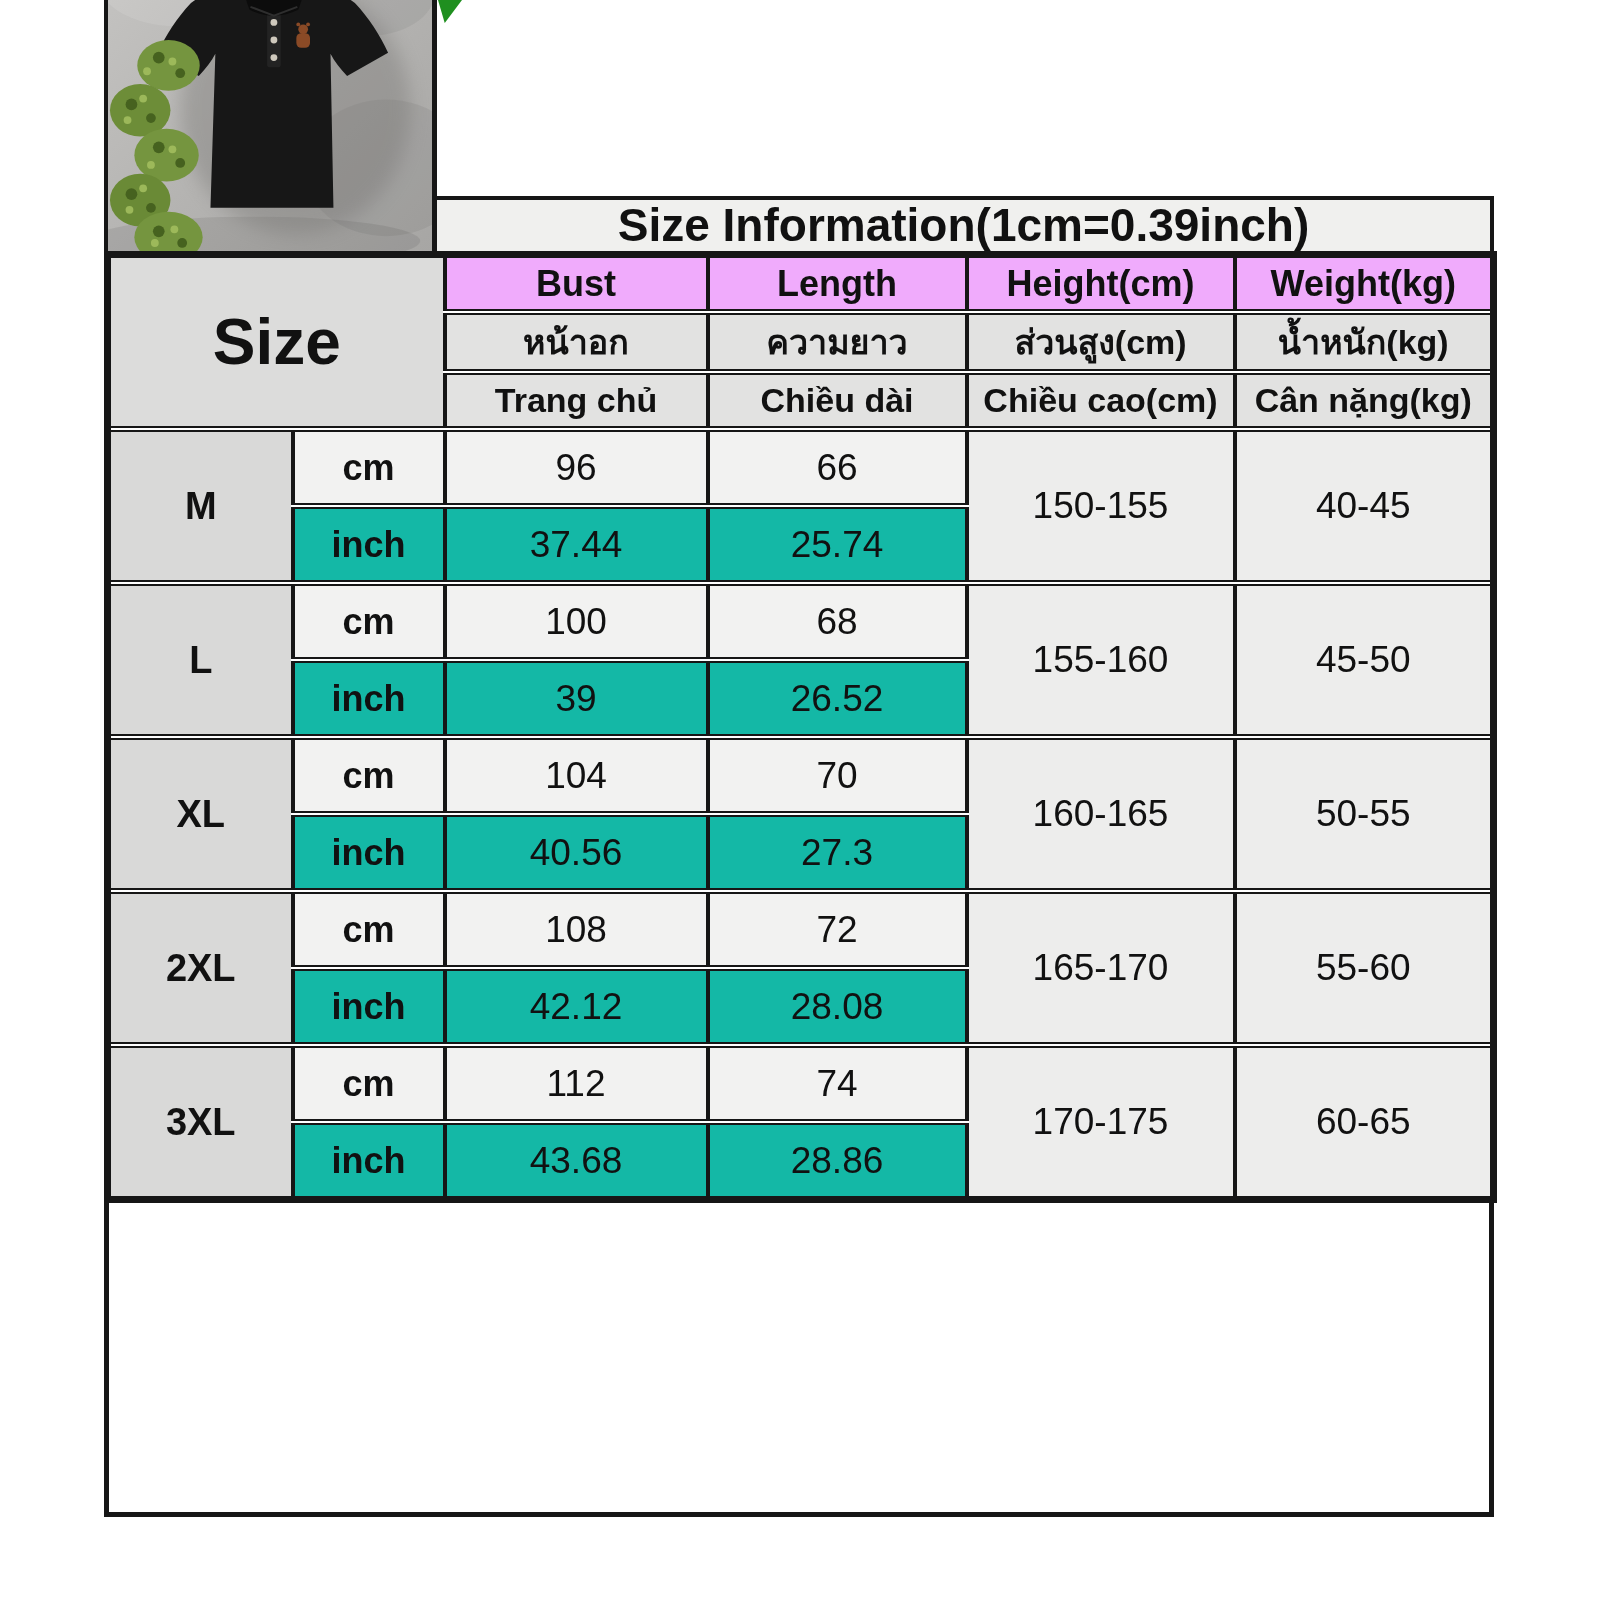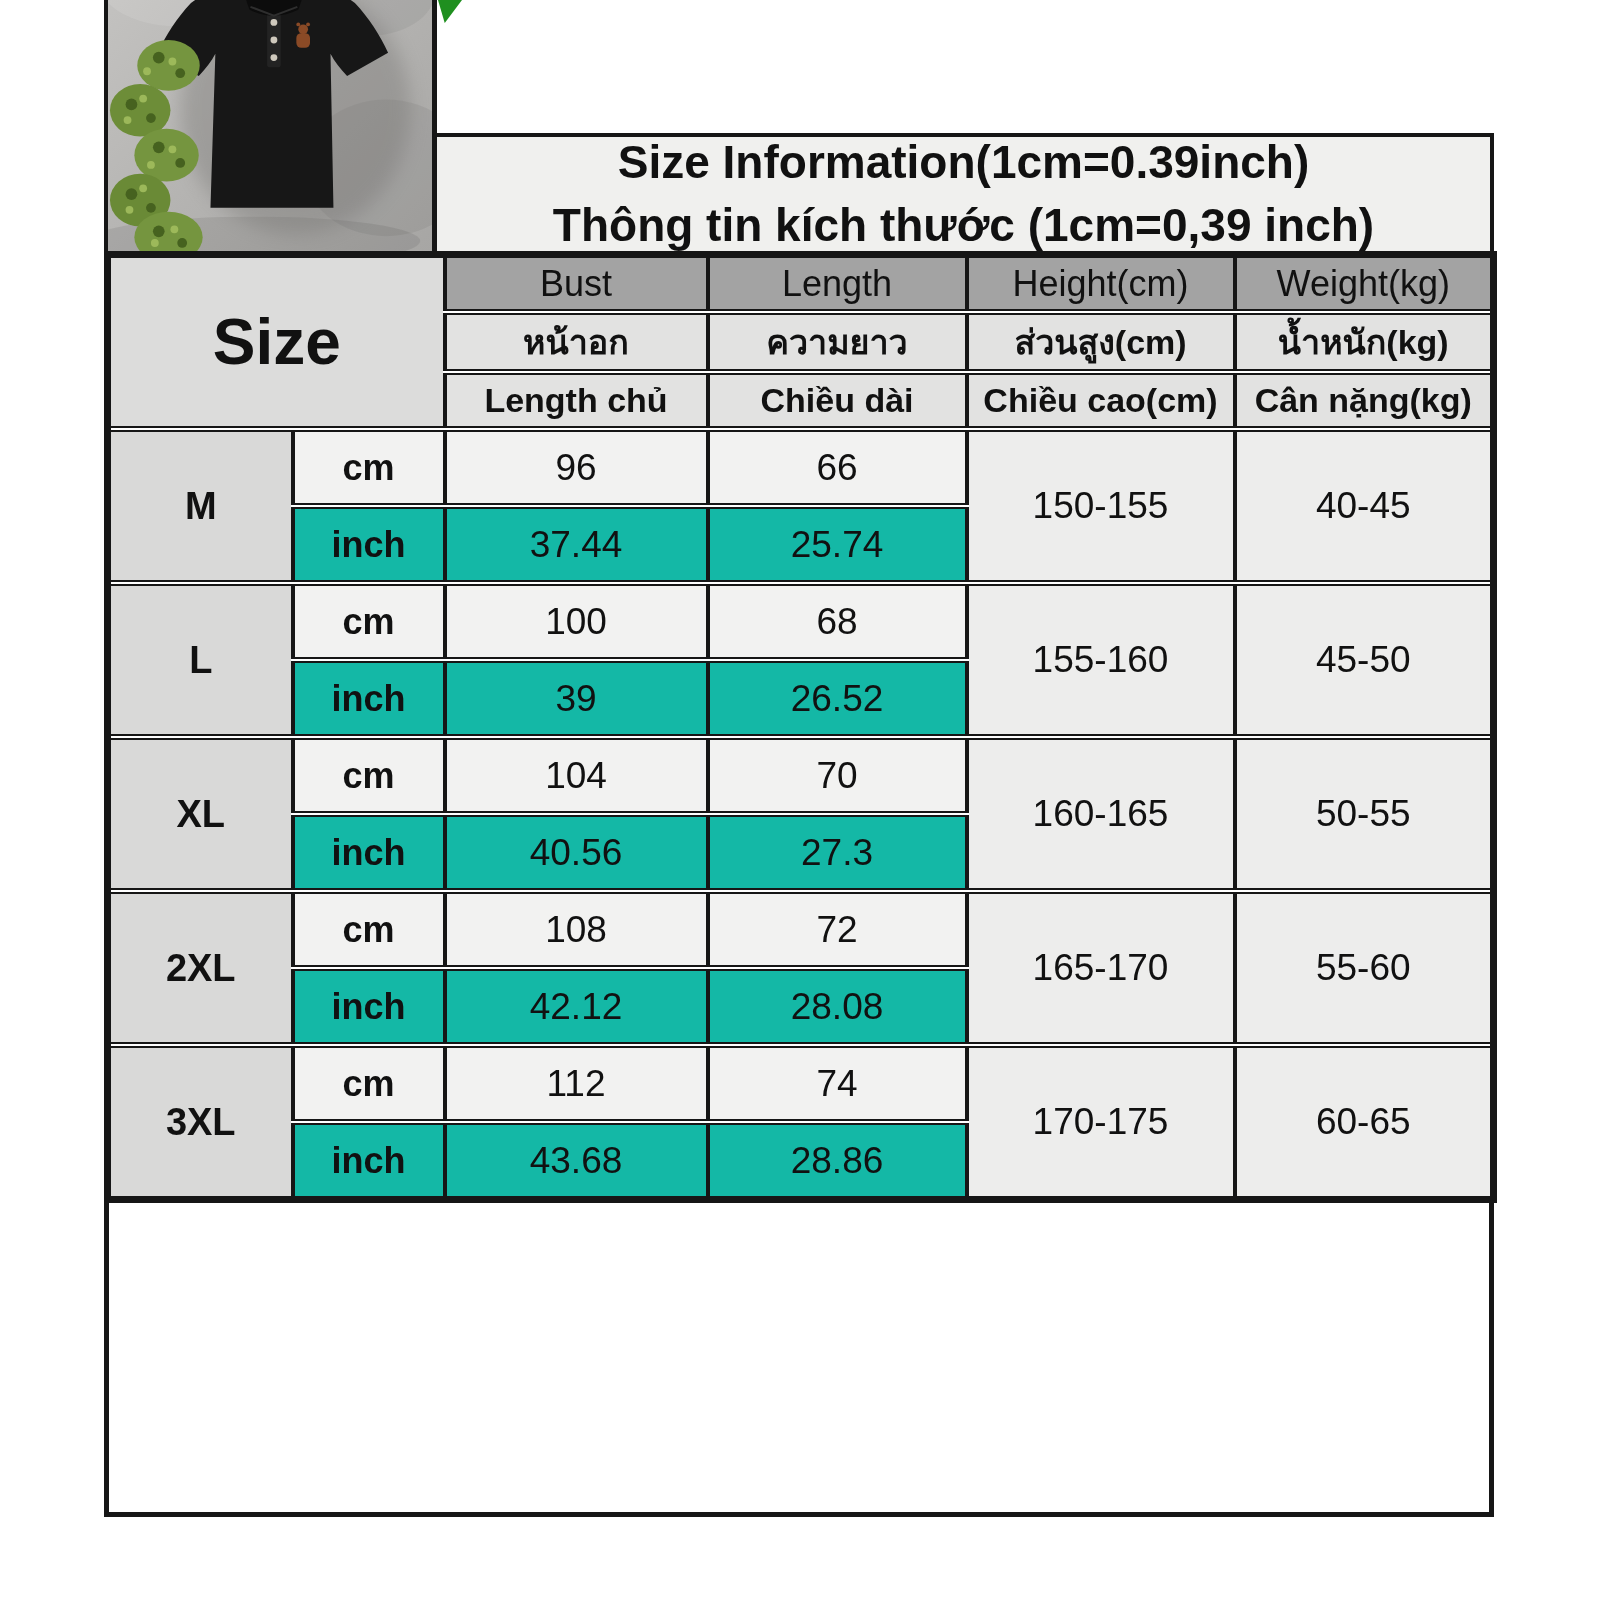--- a/index.html
+++ b/index.html
@@ -39,21 +39,21 @@
   table.size-table{
     width:1390px;border-collapse:collapse;table-layout:fixed;
     border:7px solid #161616;
   }
   table.size-table td{
     border-left:4px solid #161616;border-right:4px solid #161616;
     border-top:6px double #161616;border-bottom:6px double #161616;
     text-align:center;vertical-align:middle;padding:0;
     overflow:hidden;
   }
-  .hr  td{height:51px;background:#a3a3a3;font-weight:normal;font-size:36px;}
+  .hr  td{height:51px;background:#f0abfc;font-weight:bold;font-size:36px;}
   .hr2 td{height:51px;background:#e2e2e1;font-weight:bold;font-size:34px;}
   .hr3 td{height:51px;background:#e2e2e1;font-weight:bold;font-size:34px;}
   td.c-sizehead{background:#dcdcdb;font-size:64px;font-weight:bold;}
   td.c-size{background:#d9d9d8;font-size:38px;font-weight:bold;}
   td.c-unit{font-size:36px;font-weight:bold;}
   td.c-num{font-size:37px;font-weight:normal;}
   td.c-merge{background:#ededec;font-size:37px;font-weight:normal;}
   tr.r-cm  td{height:71px;}
   tr.r-inch td{height:71px;}
   .bg-cm{background:#f2f2f1;}
@@ -163,21 +163,20 @@
               <circle cx="22" cy="298" r="4"></circle>
             <circle cx="68" cy="318" r="4"></circle>
               <circle cx="48" cy="332" r="4"></circle>
           </g>
         </g>
       </svg>
     </div>
 
     <div class="title-cell">
       <div class="title-en">Size Information(1cm=0.39inch)</div>
-      <div class="title-vi">Thông tin kích thước (1cm=0,39 inch)</div>
     </div>
   </div>
 
   <table class="size-table">
     <colgroup>
       <col style="width:185px">
         <col style="width:152px">
         <col style="width:263px">
       <col style="width:259px">
         <col style="width:268px">
@@ -192,21 +191,21 @@
       <td>Height(cm)</td>
       <td>Weight(kg)</td>
     </tr>
     <tr class="hr2">
       <td>หน้าอก</td>
       <td>ความยาว</td>
       <td>ส่วนสูง(cm)</td>
       <td>น้ำหนัก(kg)</td>
     </tr>
     <tr class="hr3">
-      <td>Length chủ</td>
+      <td>Trang chủ</td>
       <td>Chiều dài</td>
       <td>Chiều cao(cm)</td>
       <td>Cân nặng(kg)</td>
     </tr>
 
     <tr class="r-cm">
       <td class="c-size" rowspan="2">M</td>
       <td class="c-unit bg-cm">cm</td>
       <td class="c-num bg-cm">96</td>
       <td class="c-num bg-cm">66</td>

